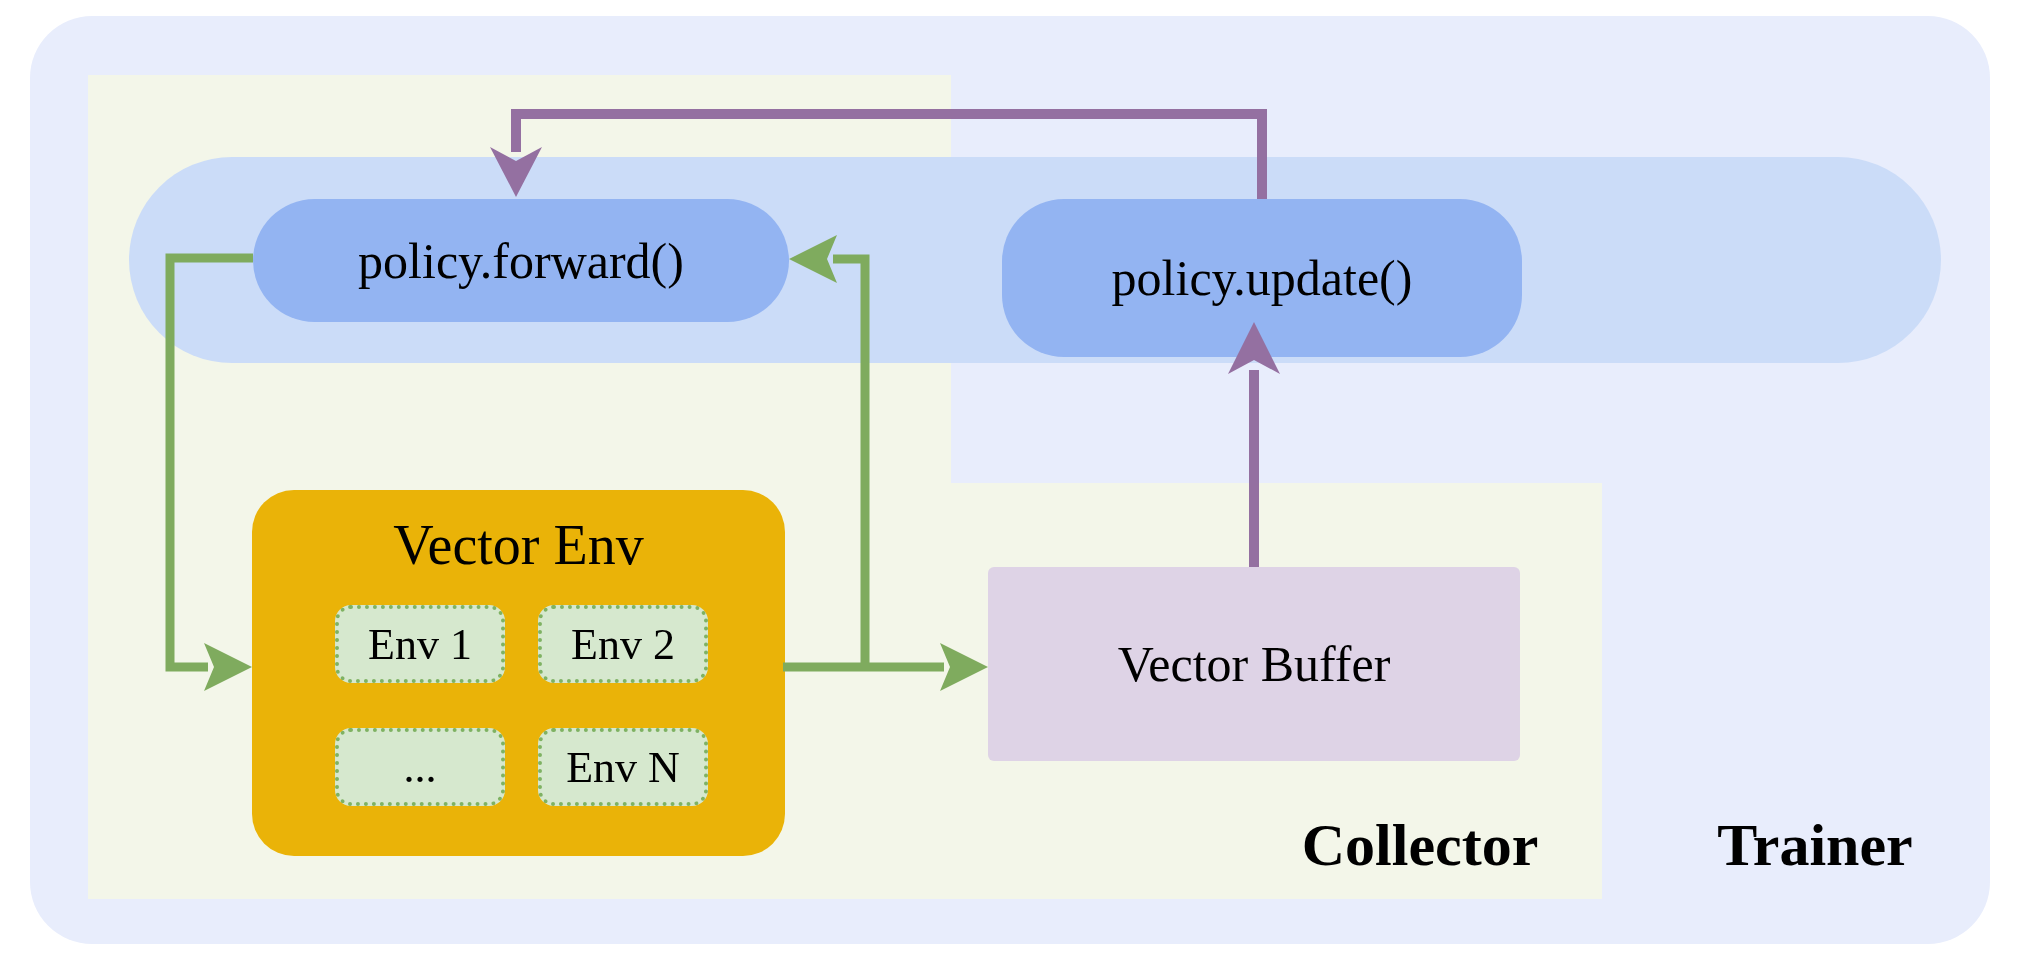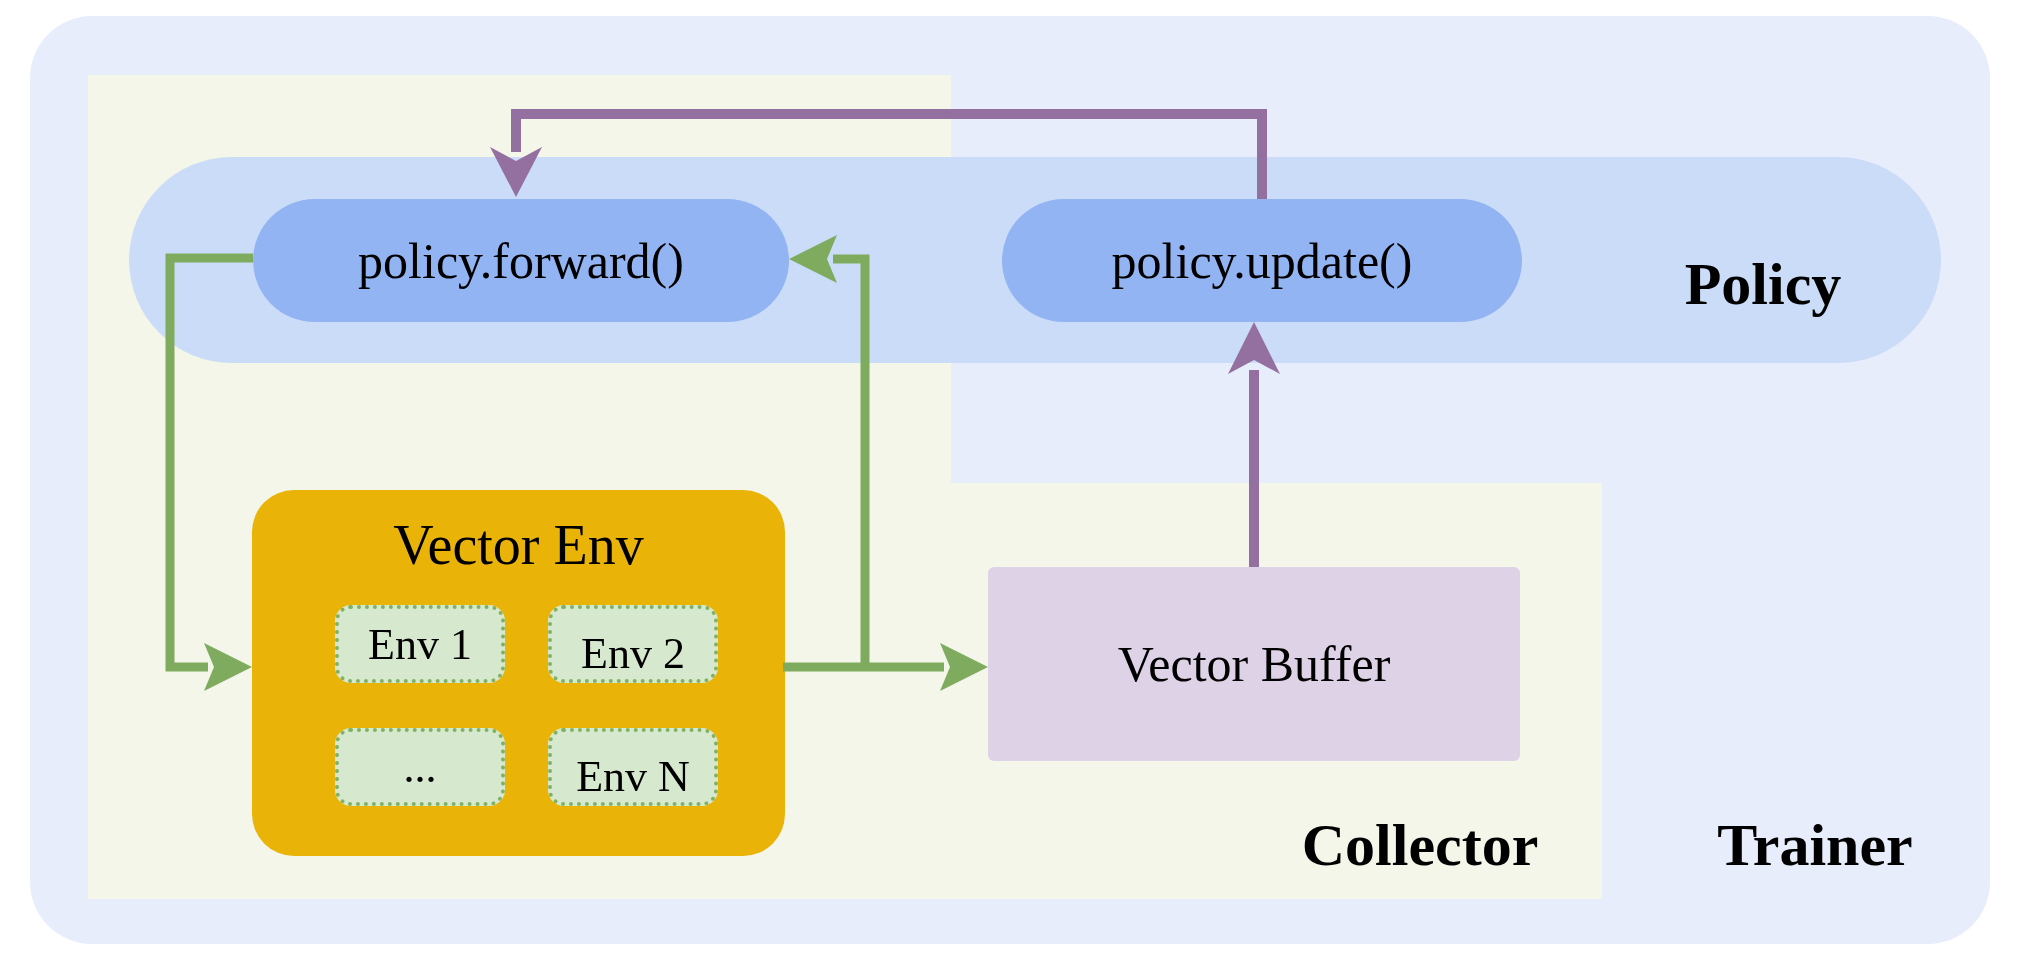--- a/index.html
+++ b/index.html
@@ -14,29 +14,29 @@
     left:88px;top:75px;width:1514px;height:824px;background:#f3f6e9;
     clip-path:polygon(0 0,863px 0,863px 408px,1514px 408px,1514px 824px,0 824px);
   }
   .policy-band{left:129px;top:157px;width:1812px;height:206px;border-radius:103px;background:#cbdcf8;}
   
   .pill{
     border-radius:62px;background:#93b4f2;display:flex;align-items:center;justify-content:center;
     font-size:50px;
   }
   .pill-forward{left:253px;top:199px;width:536px;height:123px;}
-  .pill-update{left:1002px;top:199px;width:520px;height:123px;}
+  .pill-update{left:1002px;top:199px;width:520px;height:158px;}
   .env-box{left:252px;top:490px;width:533px;height:366px;border-radius:42px;background:#eab308;}
   .env-title{position:absolute;left:0;top:25px;width:100%;text-align:center;font-size:56px;line-height:60px;}
   .env-cell{
     position:absolute;width:170px;height:78px;background:#d6e8ce;
     border:4px dotted #7fb263;border-radius:16px;box-sizing:border-box;
     display:flex;align-items:center;justify-content:center;font-size:44px;
   }
-  .env-c1{left:83px;}  .env-c2{left:296px;align-items:flex-end;}
+  .env-c1{left:83px;}  .env-c2{left:286px;}
   .env-r1{top:115px;}  .env-r2{top:238px;}
   .buffer-box{
     left:988px;top:567px;width:532px;height:194px;border-radius:6px;background:#ded3e6;
     display:flex;align-items:center;justify-content:center;font-size:50px;
   }
   
   .region-label{font-weight:700;font-size:60px;line-height:64px;text-align:center;width:300px;height:64px;}
   .policy-label{left:1613px;top:252px;}
   .collector-label{left:1270px;top:813px;}
   .trainer-label{left:1665px;top:813px;}
@@ -53,21 +53,20 @@
   <div class="abs collector-box"></div>
 
   <div class="abs policy-band"></div>
 
   <div class="abs pill pill-forward">
     <span>policy.forward()</span>
   </div>
   <div class="abs pill pill-update">
     <span>policy.update()</span>
   </div>
-  <div class="abs region-label policy-label">Policy</div>
 
   <div class="abs env-box">
     <div class="env-title">Vector Env</div>
     <div class="env-cell env-c1 env-r1">
       <span>Env 1</span>
     </div>
     <div class="env-cell env-c2 env-r1">
       <span>Env 2</span>
     </div>
     <div class="env-cell env-c1 env-r2">

